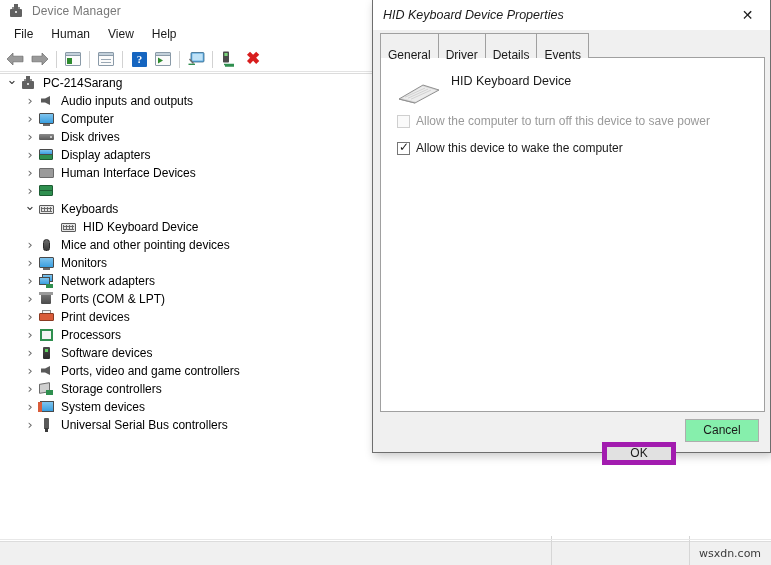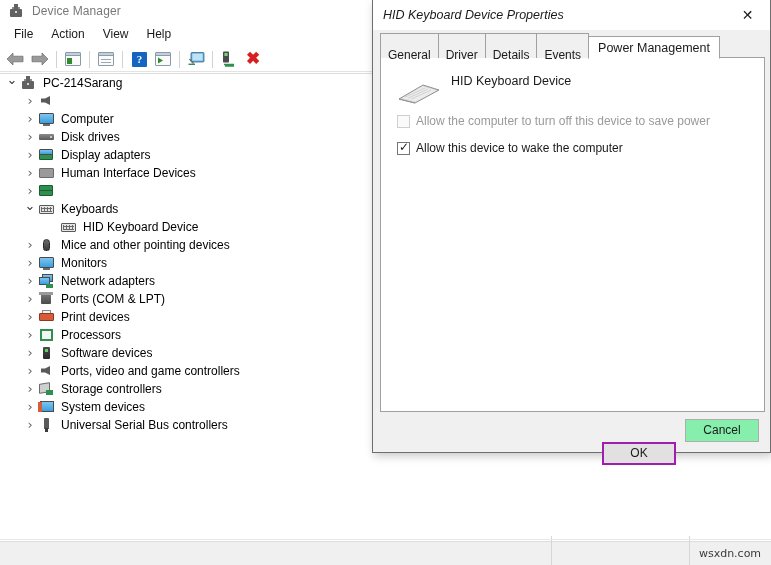--- a/index.html
+++ b/index.html
@@ -570,21 +570,21 @@
     width: 74px; height: 23px;
     font-size: 12px;
     color: #1a1a1a;
     background: #86efac;
     border: 1px solid #adadad;
     display: flex; align-items: center; justify-content: center;
     margin-left: 9px;
     cursor: default;
   }
   .dlg-btn.default {
-    border: 2px solid #a21caf;
+    border: 5px solid #a21caf;
     background: #e1e1e1;
     margin-top: 46px;
   }
 </style>
 </head>
 <body>
 
 <div id="app-window">
 
   <div id="title-bar">
@@ -593,21 +593,21 @@
       <div class="dm-icon-leg-r"></div>
       <div class="dm-icon-chip"></div>
       <div class="dm-icon-body"></div>
       <div class="dm-icon-dot"></div>
     </div>
     <div id="title-bar-text">Device Manager</div>
   </div>
 
   <div id="menu-bar">
     <div class="menu-item">File</div>
-    <div class="menu-item">Action</div>
+    <div class="menu-item">Human</div>
     <div class="menu-item">View</div>
     <div class="menu-item">Help</div>
   </div>
 
   <div id="toolbar">
 
     <div class="tb-btn">
       <svg class="arrow-left" viewBox="0 0 17 12">
         <polygon points="0,6 6,0 6,3.2 16,3.2 16,8.8 6,8.8 6,12" fill="#9a9a9a" stroke="#6a6a6a" stroke-width="0.7"></polygon>
       </svg>
@@ -691,20 +691,21 @@
           <span class="ic-pc-dot"></span>
       </span>
       <span class="node-label">PC-214Sarang</span>
     </div>
 
     <div class="tree-row" style="padding-left:22px">
       <span class="chevron chev-right"></span>
       <span class="node-icon">
           <span class="ic-speaker"></span>
         </span>
+      <span class="node-label">Audio inputs and outputs</span>
     </div>
 
     <div class="tree-row" style="padding-left:22px">
       <span class="chevron chev-right"></span>
       <span class="node-icon">
           <span class="ic-monitor"></span>
           <span class="ic-monitor-stand"></span>
         </span>
       <span class="node-label">Computer</span>
     </div>
@@ -871,21 +872,20 @@
       <div id="dialog-close-btn">
         <span id="dialog-close-glyph">✕</span>
       </div>
     </div>
 
     <div id="tab-strip">
       <div class="tab">General</div>
       <div class="tab">Driver</div>
       <div class="tab">Details</div>
       <div class="tab">Events</div>
-      <div class="tab selected">Power Management</div>
     </div>
 
     <div id="tab-content">
 
       <div id="device-header">
         <svg id="device-icon" viewBox="0 0 44 22">
           <polygon points="2,17 26,3 42,8 18,21" fill="#d6d6d6" stroke="#7a7a7a" stroke-width="0.8"></polygon>
           <polygon points="2,17 18,21 18,21.5 2,17.6" fill="#8a8a8a"></polygon>
           <polygon points="5,16.3 25.6,4.3 39.5,8.6 18.6,19.8" fill="#ececec"></polygon>
           <g stroke="#b0b0b0" stroke-width="0.45">

